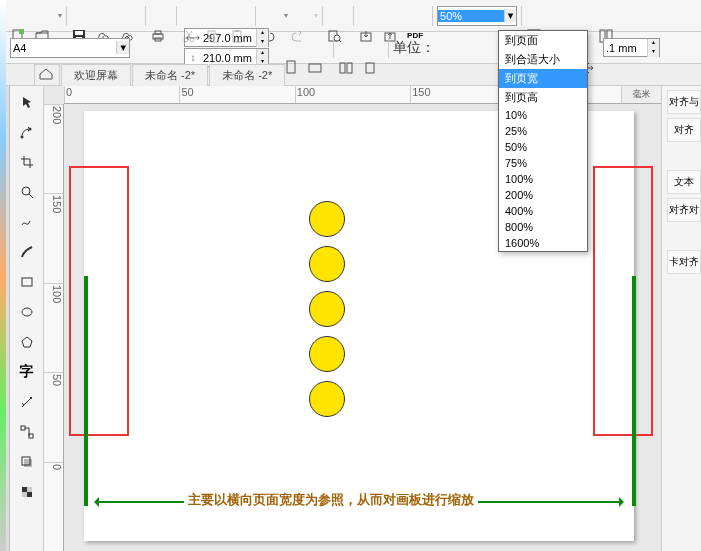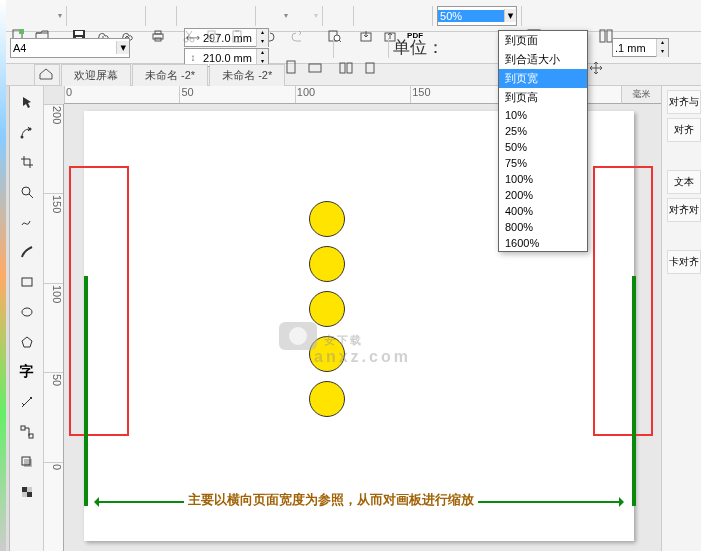--- a/index.html
+++ b/index.html
@@ -6,21 +6,21 @@
 body{width:701px;height:551px;background:#e8e8e8;overflow:hidden;position:relative;}
 .toolbar-row{display:flex;align-items:center;background:#f5f5f5;border-bottom:1px solid #ccc;padding:2px 4px;gap:2px;height:32px;}
 .tb-btn{width:22px;height:22px;display:flex;align-items:center;border:1px solid transparent;background:transparent;cursor:pointer;margin-top:40px;}
 .tb-sep{width:1px;height:20px;background:#ccc;margin:0 2px;}
 .combo{height:20px;border:1px solid #999;background:#fff;display:flex;align-items:center;font-size:11px;}
 .combo input{border:none;outline:none;width:100%;padding:0 2px;font-size:11px;}
 .combo .arrow{width:14px;text-align:center;background:#eee;border-left:1px solid #ccc;cursor:pointer;}
 .zoom-combo{width:80px;}
 .zoom-combo input{background:#3399ff;color:#fff;}
 .pagesize{width:55px;}
-.label{font-size:17px;color:#333;}
+.label{font-size:14px;color:#333;}
 .spin-wrap{display:flex;align-items:center;border:1px solid #999;background:#fff;height:19px;}
 .spin-wrap .ic{width:16px;display:flex;align-items:center;justify-content:center;font-size:10px;color:#666;}
 .spin-wrap input{border:none;width:55px;font-size:11px;padding:0 2px;outline:none;}
 .spin-wrap .spin{width:12px;display:flex;flex-direction:column;}
 .spin-wrap .spin div{height:9px;font-size:6px;line-height:6px;text-align:center;background:#eee;border-left:1px solid #ccc;cursor:pointer;}
 .row2-stack{display:flex;flex-direction:column;gap:1px;}
 .tabbar{display:flex;background:#eee;border-bottom:1px solid #ccc;height:22px;align-items:flex-start;}
 .tab{padding:3px 12px;font-size:11px;color:#444;border:1px solid #ccc;background:#f0f0f0;margin-right:1px;cursor:pointer;}
 .tab.home{width:26px;padding:3px 4px;}
 .tab.active{background:#fff;border-bottom-color:#fff;color:#d9534f;}
@@ -359,27 +359,20 @@
       <span>0</span>
     </div>
 
     <div class="page">
       <div class="circle" style="top:90px;"></div>
       <div class="circle" style="top:135px;"></div>
       <div class="circle" style="top:180px;"></div>
       <div class="circle" style="top:225px;"></div>
       <div class="circle" style="top:270px;"></div>
 
-      <div class="watermark">
-        <svg width="50" height="40" style="display:inline;vertical-align:middle;opacity:.5;">
-            <rect x="5" y="8" width="38" height="28" rx="6" fill="#b8b8b8"></rect>
-            <circle cx="24" cy="22" r="9" fill="#e8e8e8"></circle>
-          </svg><span>安下载</span>
-        <span class="sub">anxz.com</span>
-      </div>
 
       <div class="arrow-h" style="top:390px;left:15px;width:520px;"></div>
       <div class="note" style="top:380px;left:100px;background:#fff;padding:0 4px;">主要以横向页面宽度为参照，从而对画板进行缩放</div>
     </div>
 
     <div class="redbox" style="top:80px;left:25px;width:60px;height:270px;"></div>
     <div class="redbox" style="top:80px;right:8px;width:60px;height:270px;"></div>
     <div class="greenline" style="top:190px;left:40px;width:4px;height:230px;"></div>
     <div class="greenline" style="top:190px;left:588px;width:4px;height:230px;"></div>
   </div>

